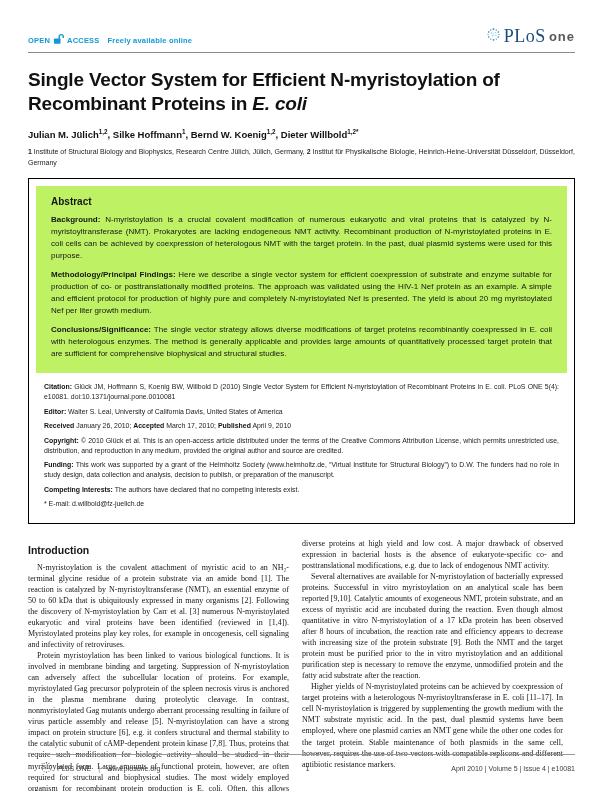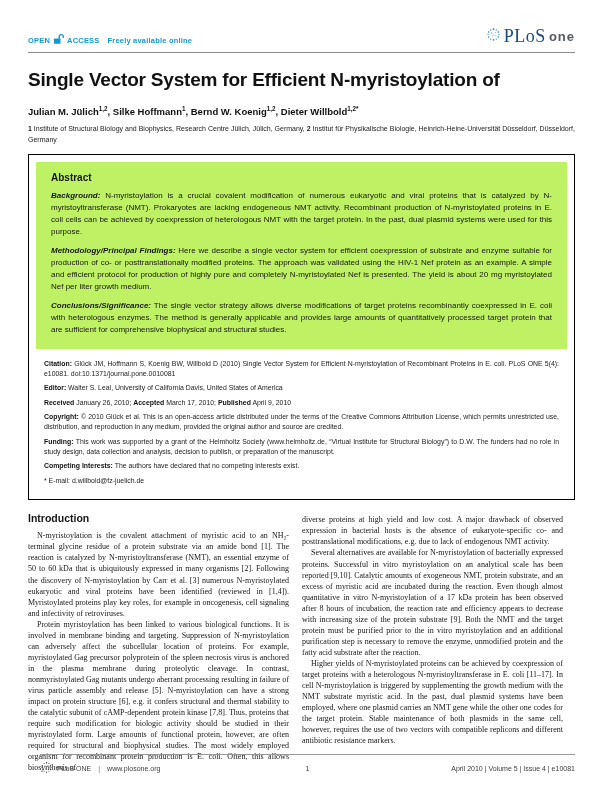--- a/index.html
+++ b/index.html
@@ -25,28 +25,28 @@
   .authors{margin-top:13px;font-size:9.5px;font-weight:bold;color:#111;}
   .authors sup{font-size:6.3px;}
   .affil{margin-top:7px;font-size:7px;line-height:1.55;color:#222;
       text-align:justify;}
   .affil b{font-weight:bold;}
   
   .box{margin-top:9px;border:1px solid #000;padding:7px;}
   .abs-panel{background:#bef264;border-radius:0;padding:10px 15px 13px;}
   .abs-h{font-size:10px;font-weight:bold;margin:0;}
   .abs-p{font-size:8px;line-height:1.5;text-align:justify;margin:7px 0 0;}
-  .abs-lead{font-weight:bold;font-style:italic;}
+  .abs-lead{font-weight:bold;}
   .notes{padding:5px 8px 2px;}
   .note{font-size:6.9px;line-height:1.45;text-align:justify;margin:4.5px 0;color:#222;}
   .note b{font-weight:bold;color:#111;}
   
   .cols{margin-top:12px;display:flex;gap:13px;max-height:276px;overflow:hidden;}
   .col{width:261px;}
-  .sec-h{font-size:10.5px;font-weight:bold;margin:0 0 6px;}
+  .sec-h{font-size:10.5px;font-weight:bold;margin:8px 0 6px;}
   .body-p{margin:0;font-family:"Liberation Serif","DejaVu Serif",serif;
       font-size:8px;line-height:1.38;text-align:justify;color:#151515;}
   .indent{text-indent:9px;}
   
   .ftr{position:absolute;left:40px;right:37px;bottom:16px;
       border-top:1px solid #999;padding-top:6px;display:flex;align-items:center;
       font-size:7px;color:#3d3d3d;}
   .f-left{flex:1;display:flex;align-items:center;gap:4px;}
   .f-center{flex:1;text-align:center;}
   .f-right{flex:1;text-align:right;}
@@ -96,20 +96,21 @@
           </g>
         </svg>
       </span>
       <span class="brand-plos">PLoS</span>
       <span class="brand-one">one</span>
     </div>
   </div>
 
   <div class="title">
     <div>Single Vector System for Efficient N-myristoylation of</div>
+    <div><span>Recombinant Proteins in </span><span class="it">E. coli</span></div>
   </div>
 
   <div class="authors">
     <span><span>Julian M. Jülich</span><sup>1,2</sup><span>, </span></span><span><span>Silke Hoffmann</span><sup>1</sup><span>, </span></span><span><span>Bernd W. Koenig</span><sup>1,2</sup><span>, </span></span><span><span>Dieter Willbold</span><sup>1,2*</sup></span>
   </div>
 
   <div class="affil">
     <b>1</b><span> Institute of Structural Biology and Biophysics, Research Centre Jülich, Jülich, Germany, </span><b>2</b><span> Institut für Physikalische Biologie, Heinrich-Heine-Universität Düsseldorf, Düsseldorf, Germany</span>
   </div>
 

